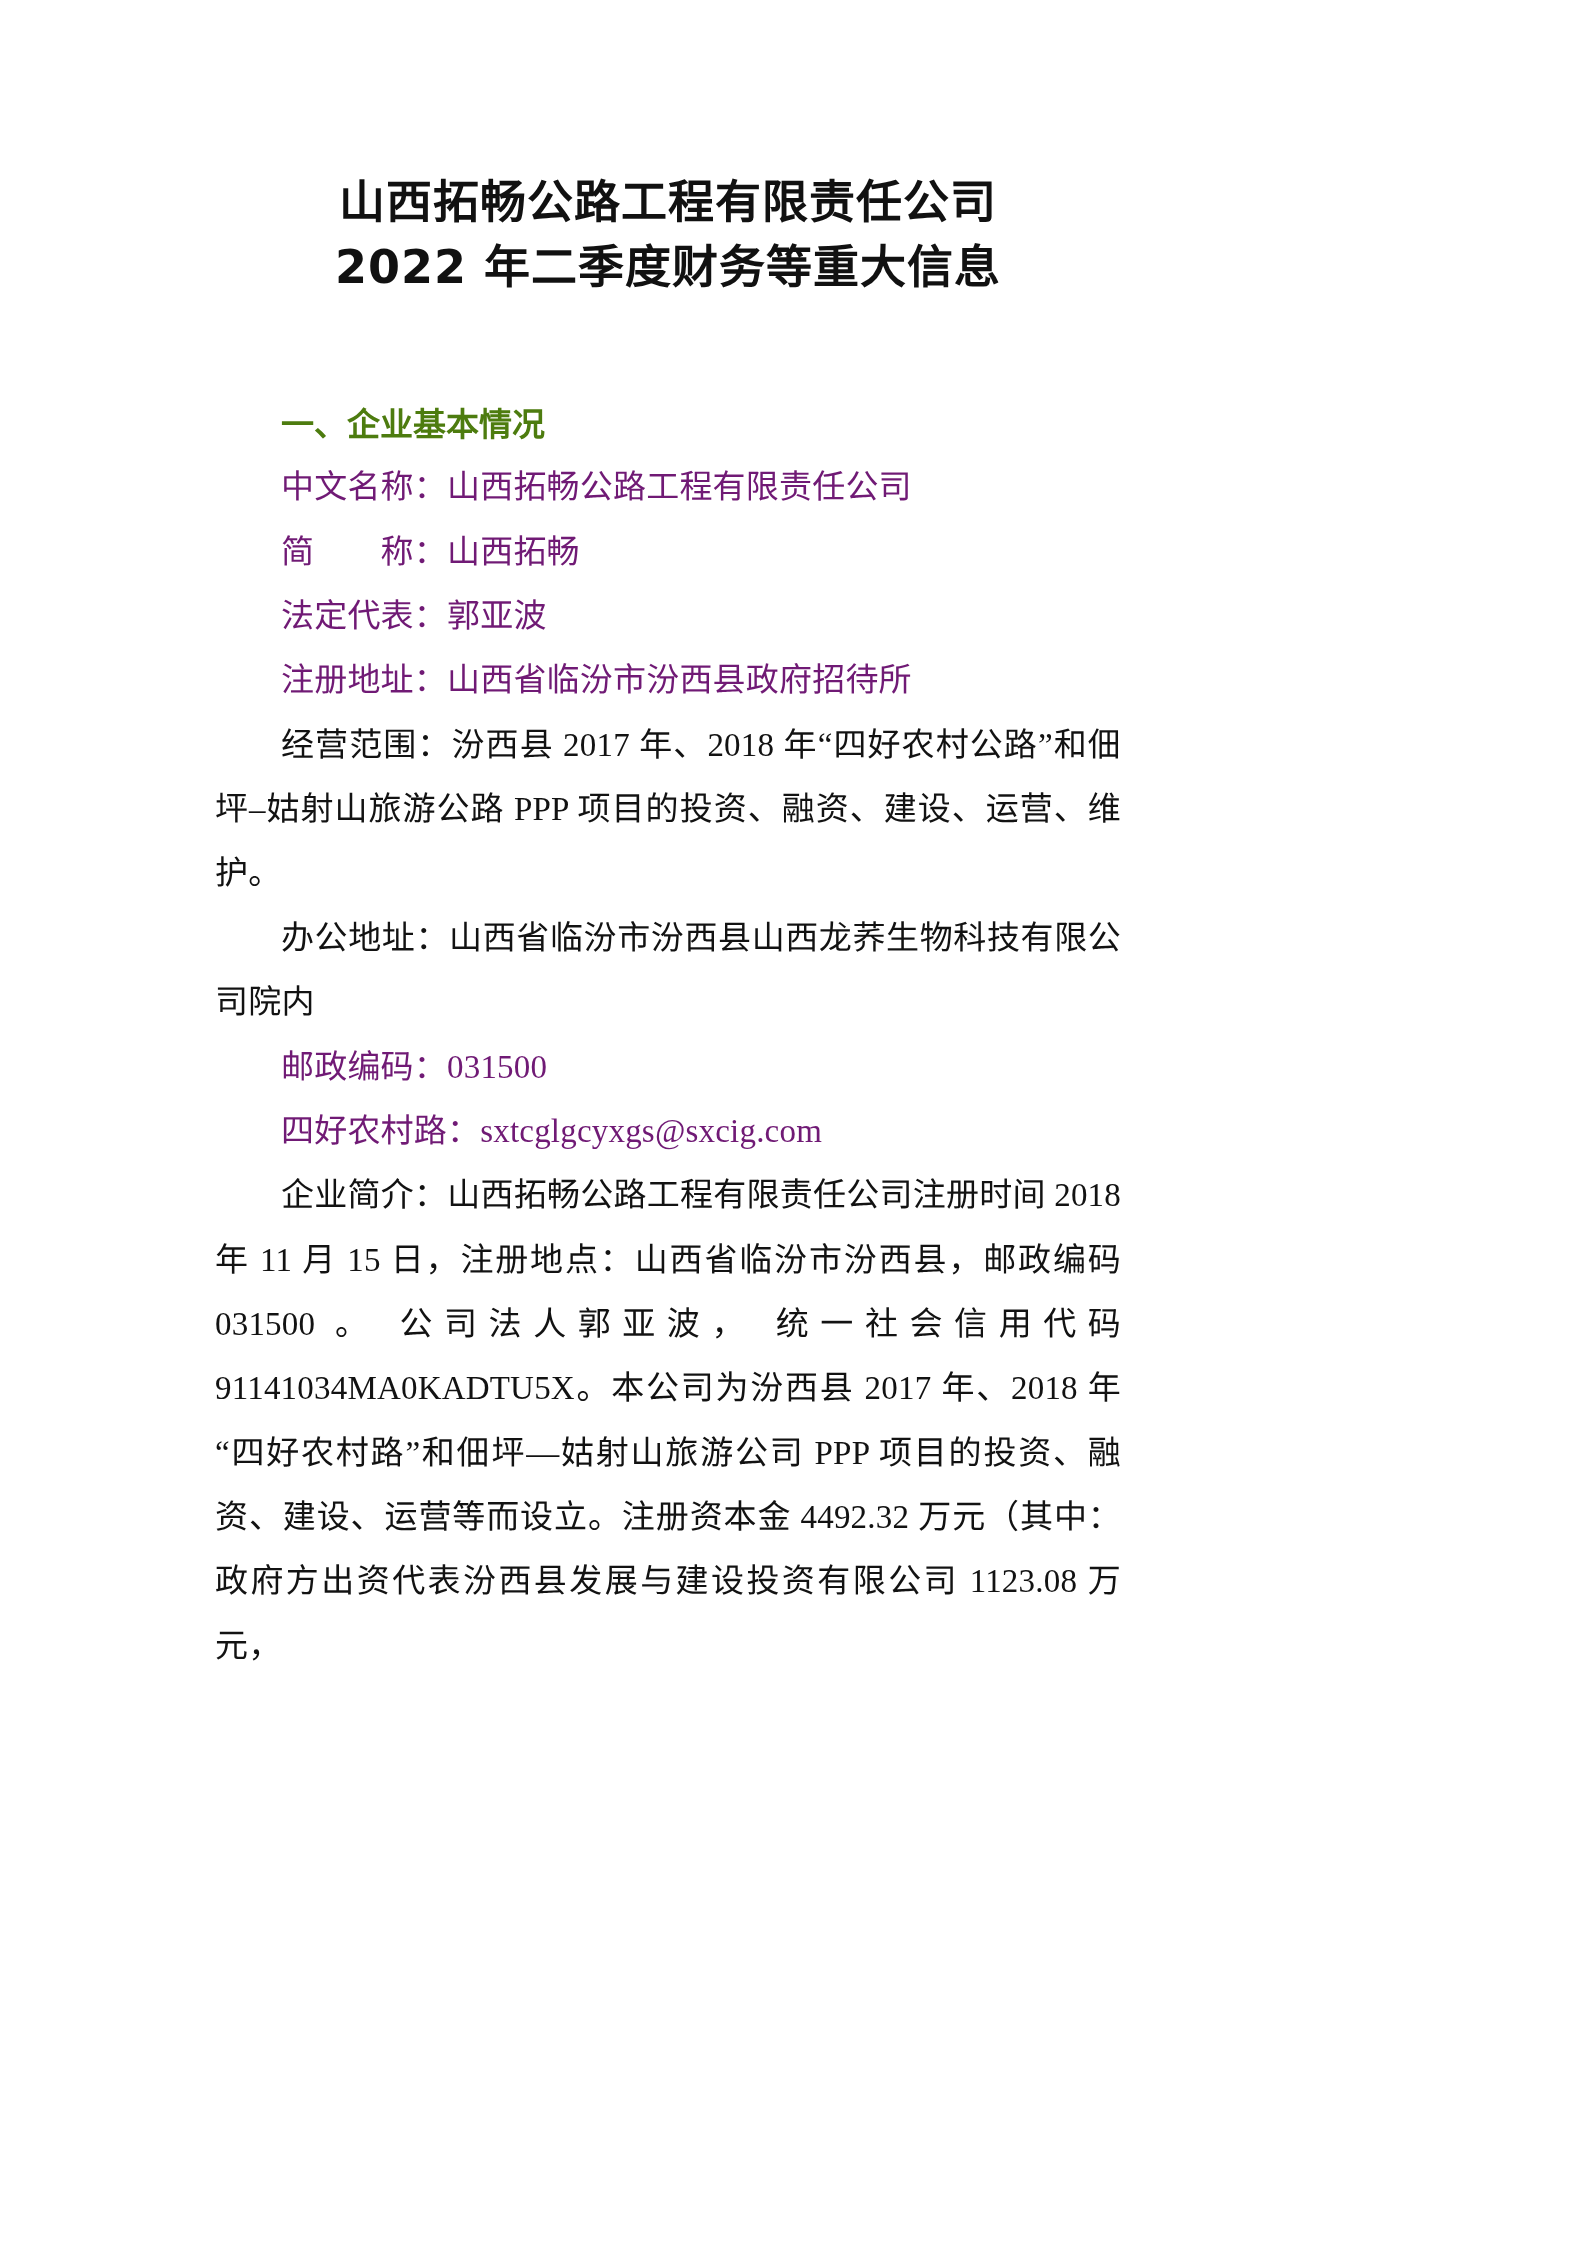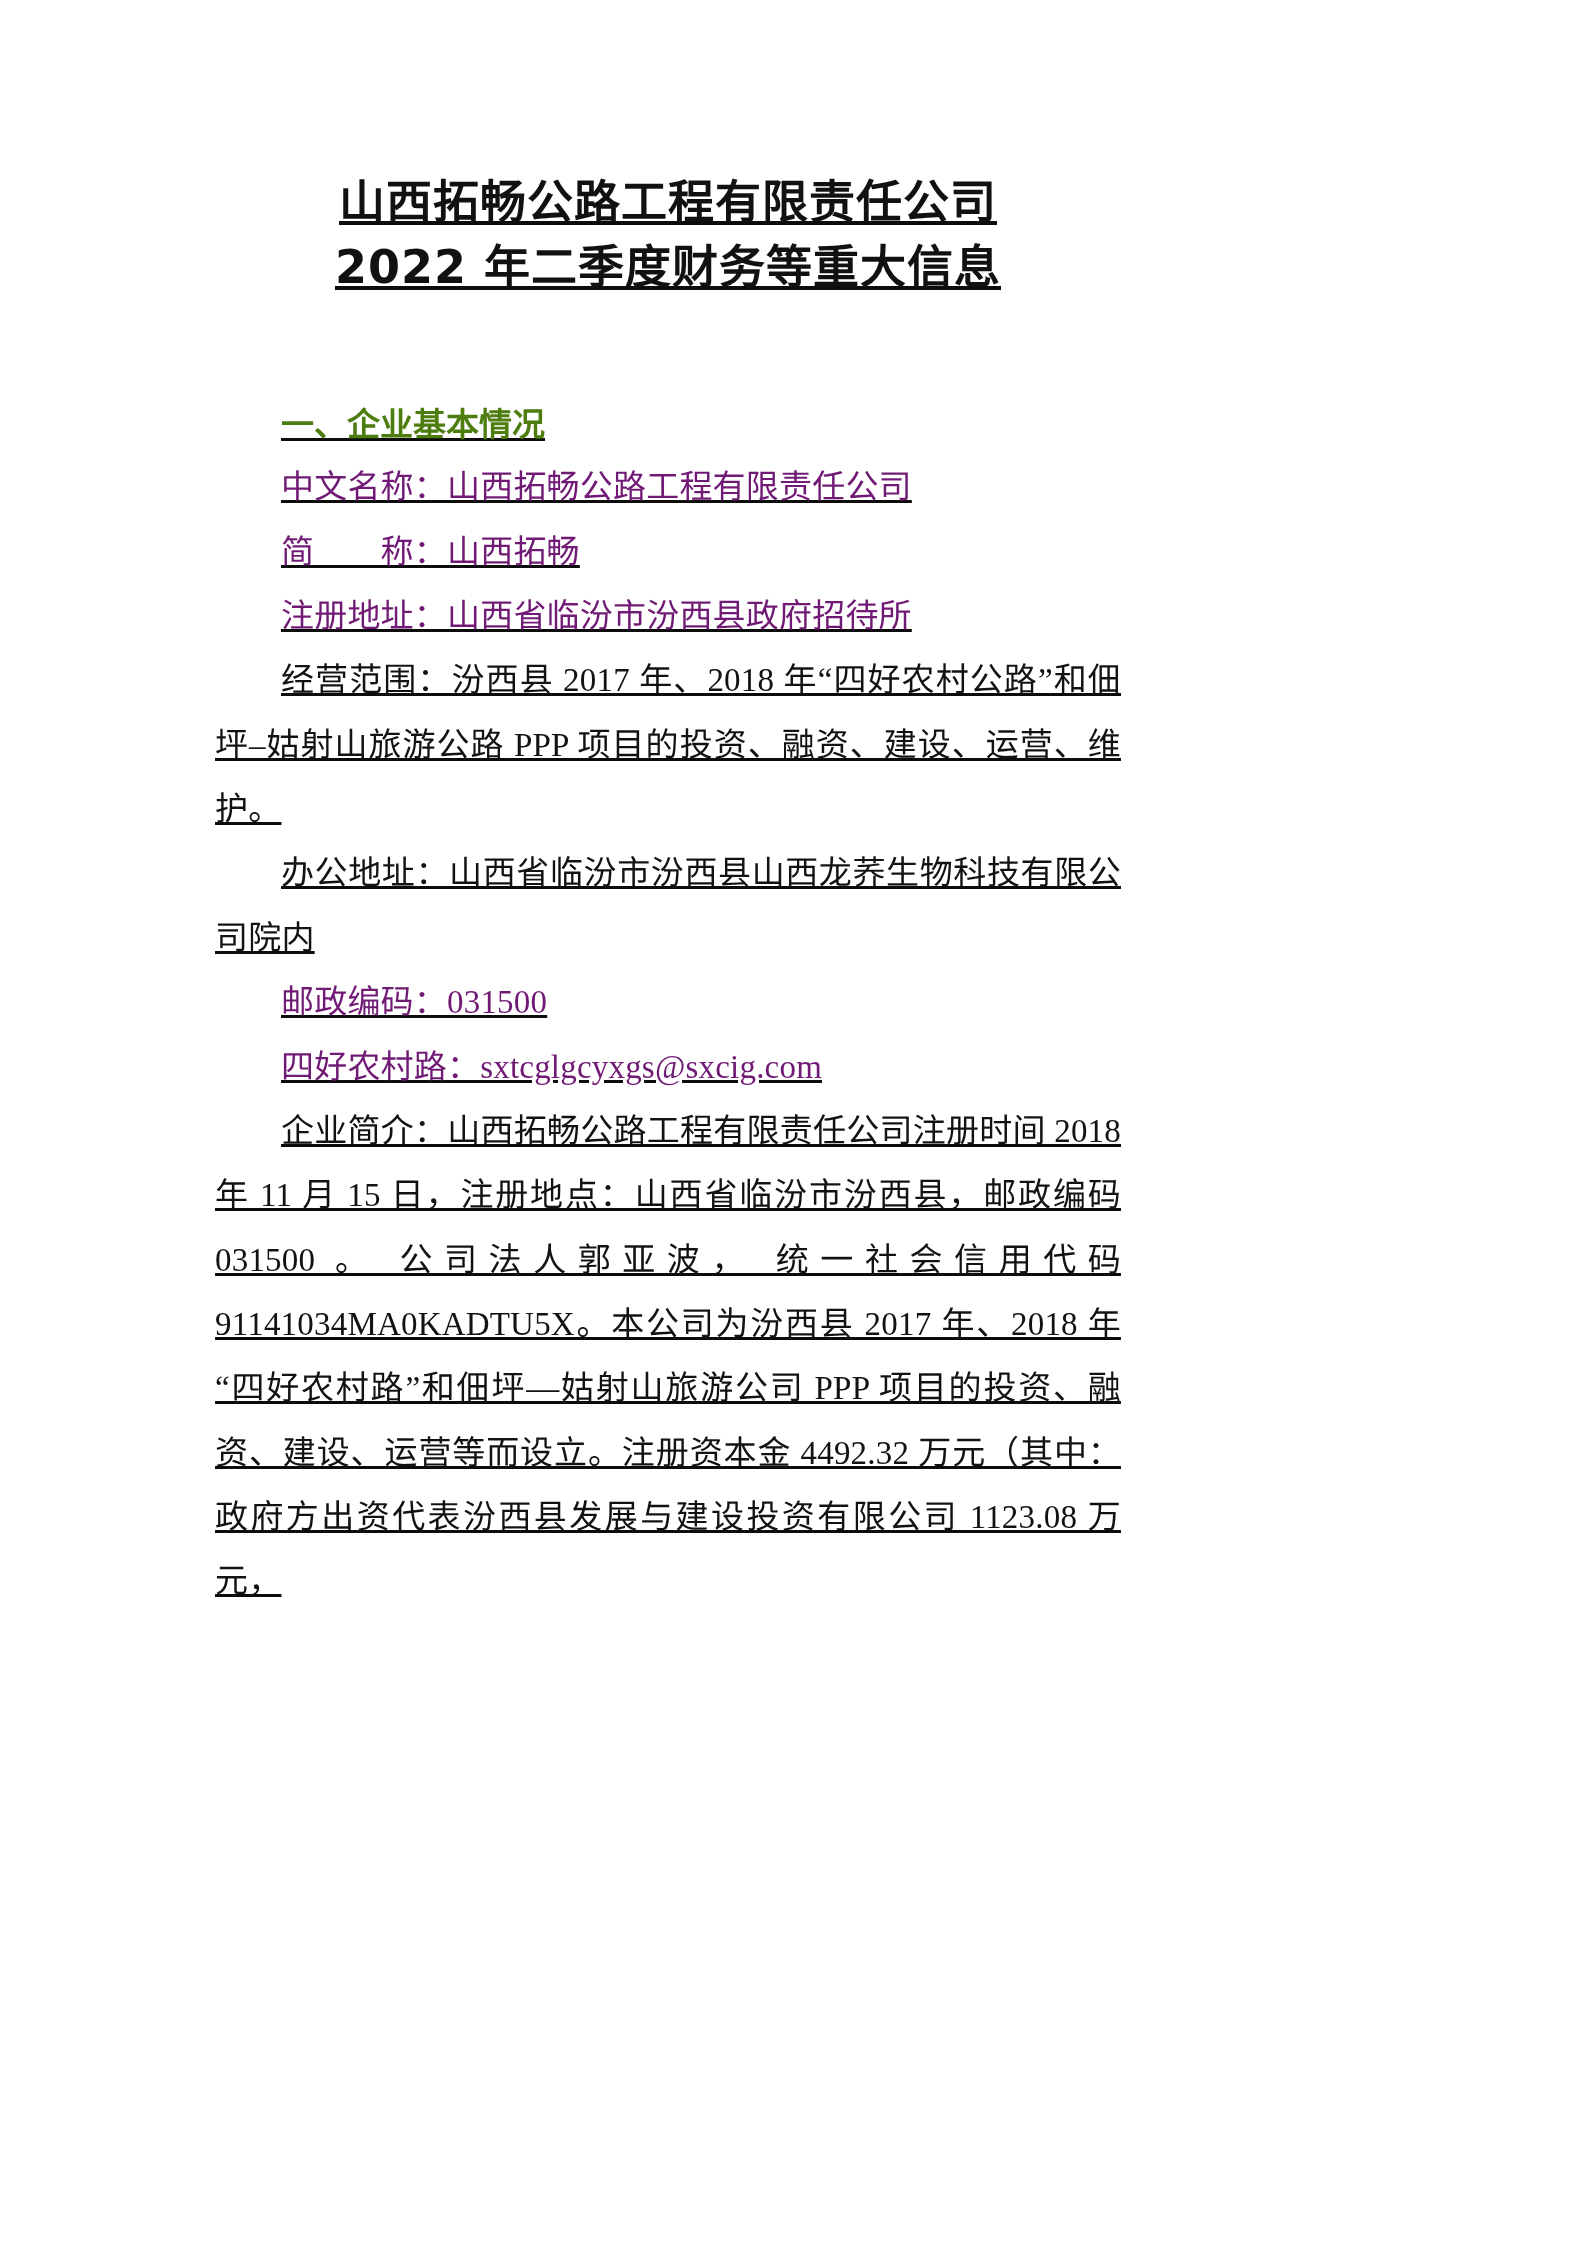--- a/index.html
+++ b/index.html
@@ -13,21 +13,20 @@
     font-family: "Liberation Serif", "DejaVu Serif", serif;
     color: #0d0d0d;
     position: relative;
     overflow: hidden;
   }
   .page {
     box-sizing: border-box;
     width: 1336px;
     height: 2245px;
     padding: 170px 215px 0 215px;
-    text-decoration: underline;
   }
   .doc-title {
     text-align: center;
     font-family: "DejaVu Sans", "Liberation Sans", sans-serif;
     font-weight: bold;
     font-size: 46px;
     line-height: 1.42;
     letter-spacing: 1px;
     margin: 0;
     color: #111;
@@ -79,20 +78,23 @@
   <h2 class="section-heading">一、企业基本情况</h2>
 
   <p class="body-line">
     <span class="label-pad">中文名称：</span><span>山西拓畅公路工程有限责任公司</span>
   </p>
 
   <p class="body-line">
     <span class="label-pad">简　　称：</span><span>山西拓畅</span>
   </p>
 
+  <p class="body-line">
+    <span class="label-pad">法定代表：</span><span>郭亚波</span>
+  </p>
 
 
   <p class="body-line">
     <span class="label-pad">注册地址：</span><span>山西省临汾市汾西县政府招待所</span>
   </p>
 
   <p class="body-para">经营范围：汾西县 2017 年、2018 年“四好农村公路”和佃坪–姑射山旅游公路 PPP 项目的投资、融资、建设、运营、维护。</p>
 
   <p class="body-para">办公地址：山西省临汾市汾西县山西龙荞生物科技有限公司院内</p>
 

